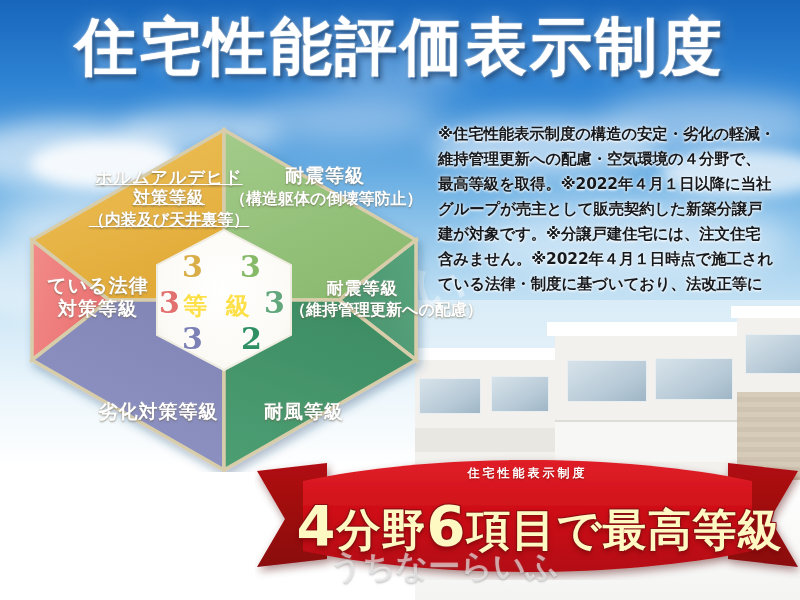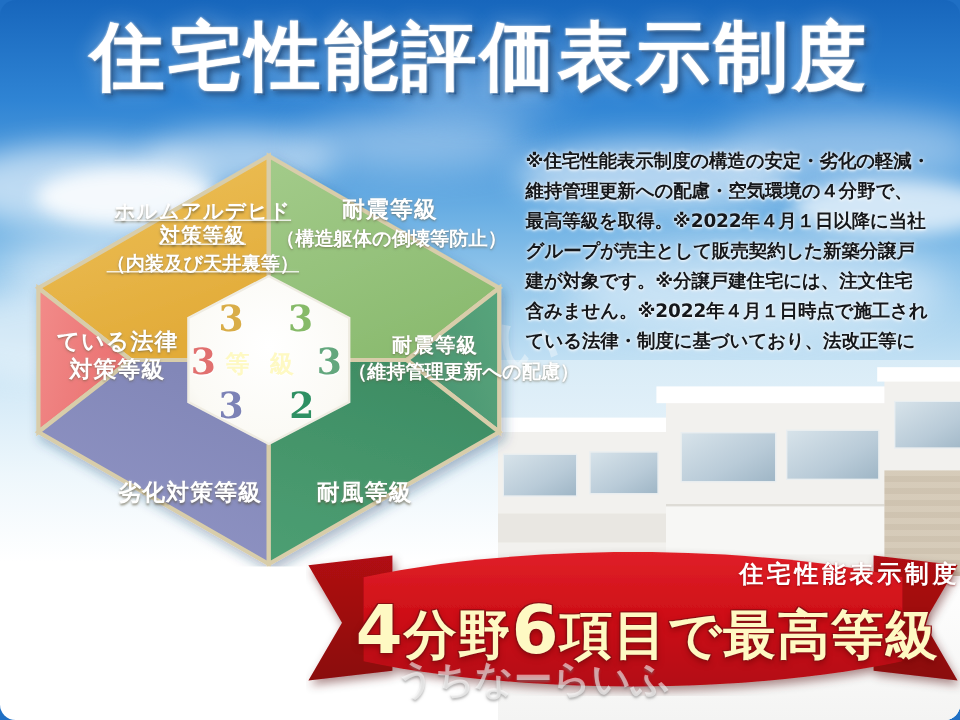--- a/index.html
+++ b/index.html
@@ -1,21 +1,21 @@
 <!DOCTYPE html>
 <html lang="ja"><head>
 <meta charset="utf-8">
 <style>
   html,body{margin:0;padding:0;}
   body{
     width:800px;height:600px;overflow:hidden;position:relative;
     font-family:"DejaVu Sans","Liberation Sans",sans-serif;
     background:#1f6fc4;
   }
-  #stage{position:absolute;inset:0;overflow:hidden;border-radius:13px;}
+  #stage{position:absolute;inset:0;overflow:hidden;}
 
   
   .sky{
     position:absolute;left:0;top:0;width:800px;height:600px;
     background:
       linear-gradient(180deg,#1766bc 0%,#2f84d4 14%,#6cb0e4 30%,#a9d3ef 44%,#d8ecf8 56%,#eef7fc 66%,#ffffff 78%,#ffffff 100%);
   }
   .cloud{position:absolute;border-radius:50%;background:#ffffff;filter:blur(7px);opacity:.85;}
   .cloud.soft{filter:blur(12px);opacity:.6;}
   .cloud.faint{filter:blur(16px);opacity:.4;}
@@ -68,21 +68,21 @@
   .lbl-tr .main{font-size:19px;}
 
   
   .grade{
     position:absolute;font-size:30px;font-weight:700;line-height:1;
     font-family:"DejaVu Serif","Liberation Serif",serif;
     text-shadow:0 1px 1px rgba(255,255,255,.9);
   }
   .center-word{
     position:absolute;left:140px;top:178px;width:130px;text-align:center;
-    font-size:20px;font-weight:700;color:#fef9c3;letter-spacing:5px;
+    font-size:24px;font-weight:700;color:#fde047;letter-spacing:5px;
     text-shadow:0 1px 1px rgba(255,255,255,.9);
   }
 
   
   .note{
     position:absolute;left:438px;top:122px;width:356px;
     font-size:15.4px;line-height:1.62;font-weight:700;color:#15181c;
     letter-spacing:-.1px;
     text-shadow:0 1px 2px rgba(255,255,255,.95),0 0 4px rgba(255,255,255,.9);
   }
@@ -91,22 +91,22 @@
   .bg-watermark{
     position:absolute;left:300px;top:252px;
     font-size:52px;font-weight:700;color:rgba(255,255,255,.38);
     letter-spacing:4px;pointer-events:none;
   }
 
   
   .ribbon{position:absolute;left:255px;top:455px;width:545px;height:125px;}
   .ribbon svg{display:block;}
   .ribbon-small{
-    position:absolute;left:0;top:10px;width:545px;text-align:right;
-    font-size:20px;font-weight:700;color:#ffffff;letter-spacing:3px;
+    position:absolute;left:0;top:10px;width:545px;text-align:center;
+    font-size:12px;font-weight:700;color:#ffffff;letter-spacing:3px;
     text-shadow:0 1px 2px rgba(120,0,0,.6);
   }
   .ribbon-big{
     position:absolute;left:12px;top:38px;width:545px;text-align:center;
     font-size:44px;font-weight:700;color:#fef9c3;letter-spacing:1px;
     white-space:nowrap;
     text-shadow:
       -1px -1px 0 #8c0f14, 1px -1px 0 #8c0f14,
       -1px 1px 0 #8c0f14, 1px 1px 0 #8c0f14,
       0 3px 5px rgba(100,0,0,.55);

